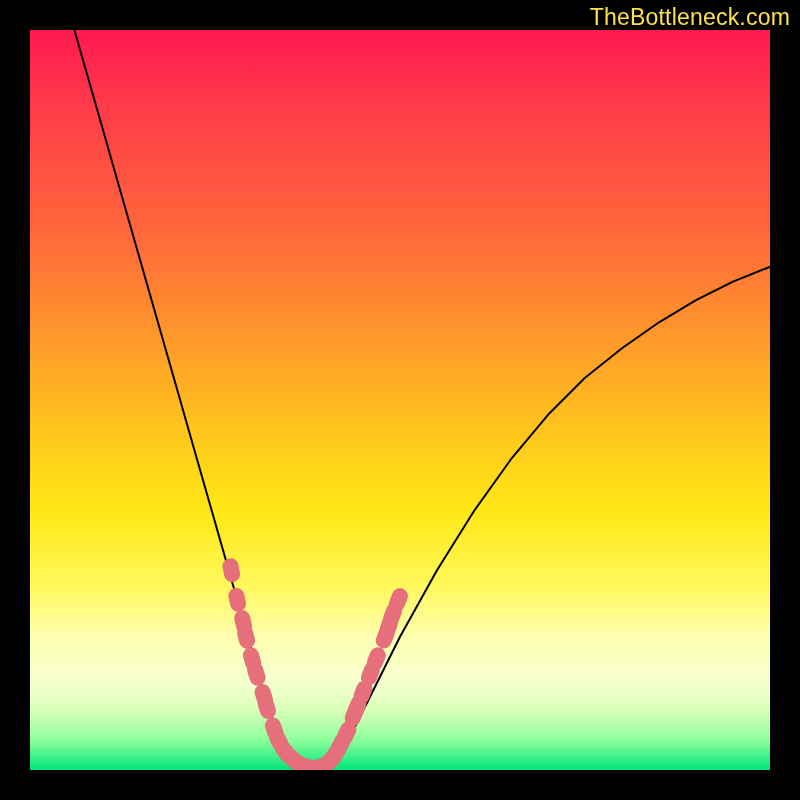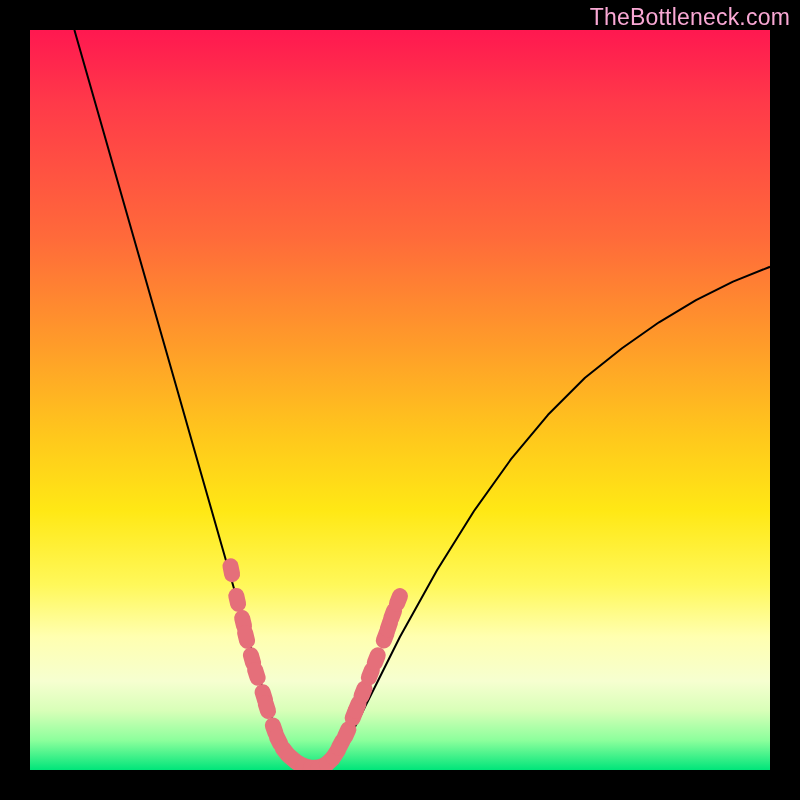--- a/index.html
+++ b/index.html
@@ -45,21 +45,21 @@
     position: absolute;
     left: 0;
     top: 0;
     width: 740px;
     height: 740px;
   }
   .attribution {
     position: absolute;
     top: 4px;
     right: 10px;
-    color: #f9a8d4;
+    color: #fde047;
     font-size: 23px;
     font-weight: 500;
     letter-spacing: 0.2px;
     z-index: 10;
   }
 </style>
 </head>
 <body>
 
 <div class="attribution">TheBottleneck.com</div>

